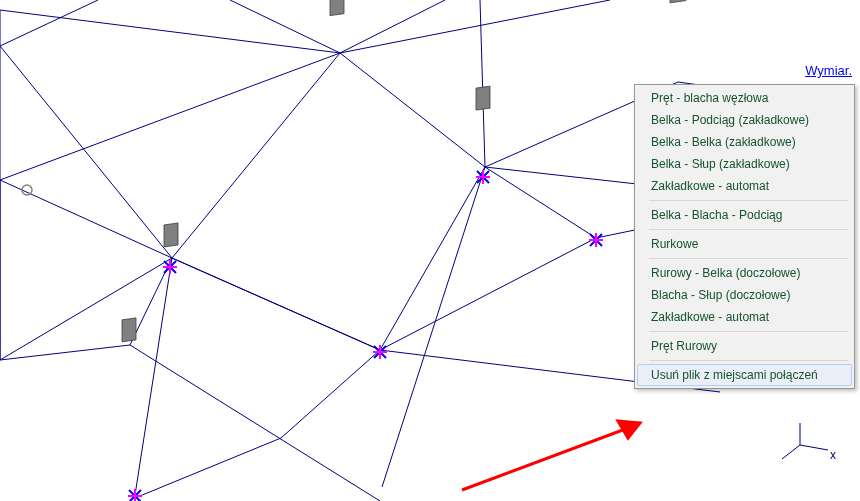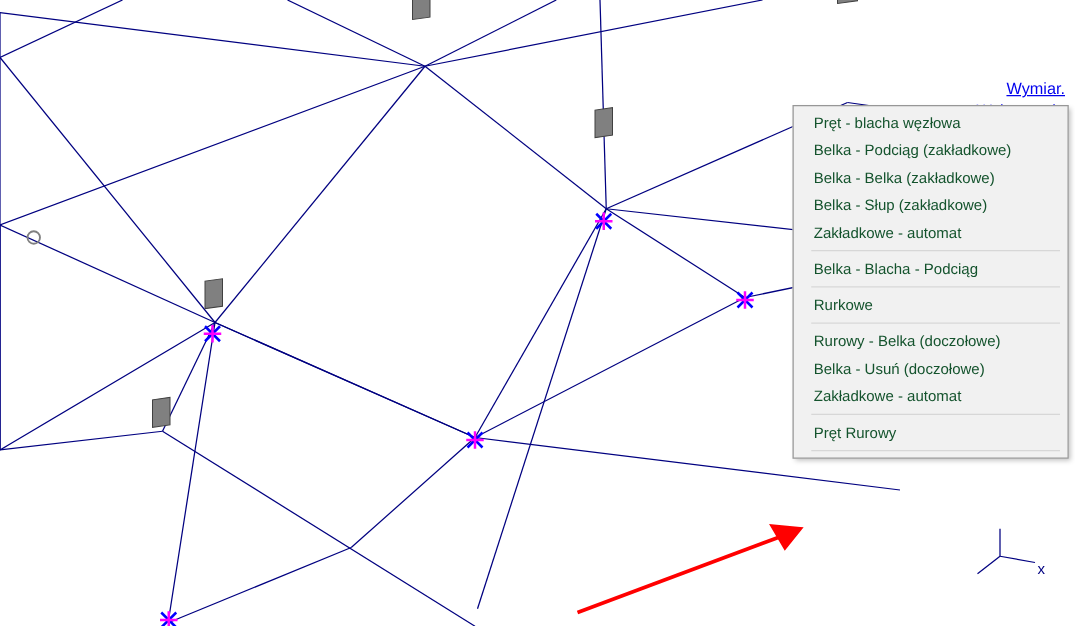--- a/index.html
+++ b/index.html
@@ -193,18 +193,19 @@
   <div class="menu-item">Belka - Podciąg (zakładkowe)</div>
   <div class="menu-item">Belka - Belka (zakładkowe)</div>
   <div class="menu-item">Belka - Słup (zakładkowe)</div>
   <div class="menu-item">Zakładkowe - automat</div>
   <div class="menu-sep"></div>
   <div class="menu-item">Belka - Blacha - Podciąg</div>
   <div class="menu-sep"></div>
   <div class="menu-item">Rurkowe</div>
   <div class="menu-sep"></div>
   <div class="menu-item">Rurowy - Belka (doczołowe)</div>
-  <div class="menu-item">Belka - Usuń (doczołowe)</div>
+  <div class="menu-item">Blacha - Słup (doczołowe)</div>
   <div class="menu-item">Zakładkowe - automat</div>
   <div class="menu-sep"></div>
   <div class="menu-item">Pręt Rurowy</div>
   <div class="menu-sep"></div>
+  <div class="menu-item highlight">Usuń plik z miejscami połączeń</div>
 </div>
 
 </body></html>

